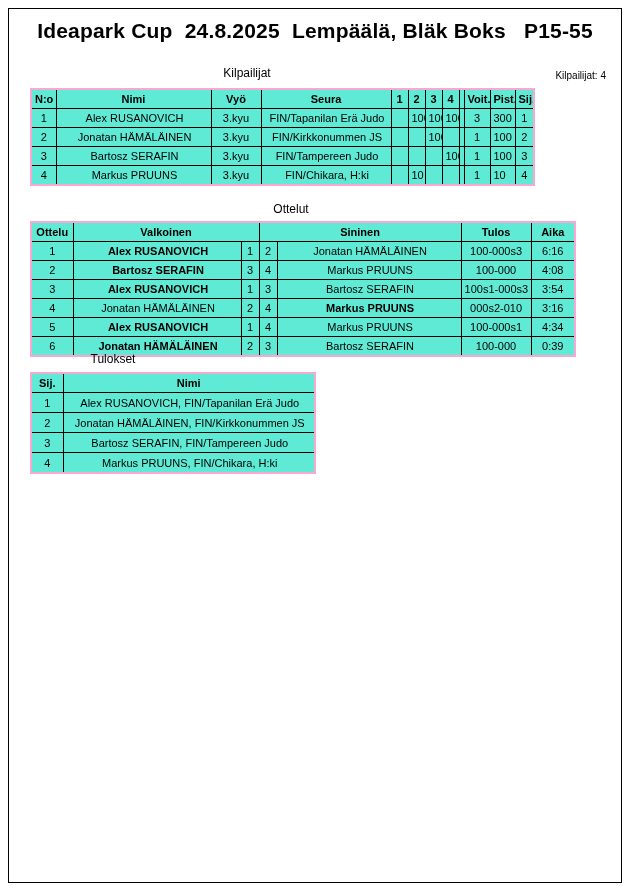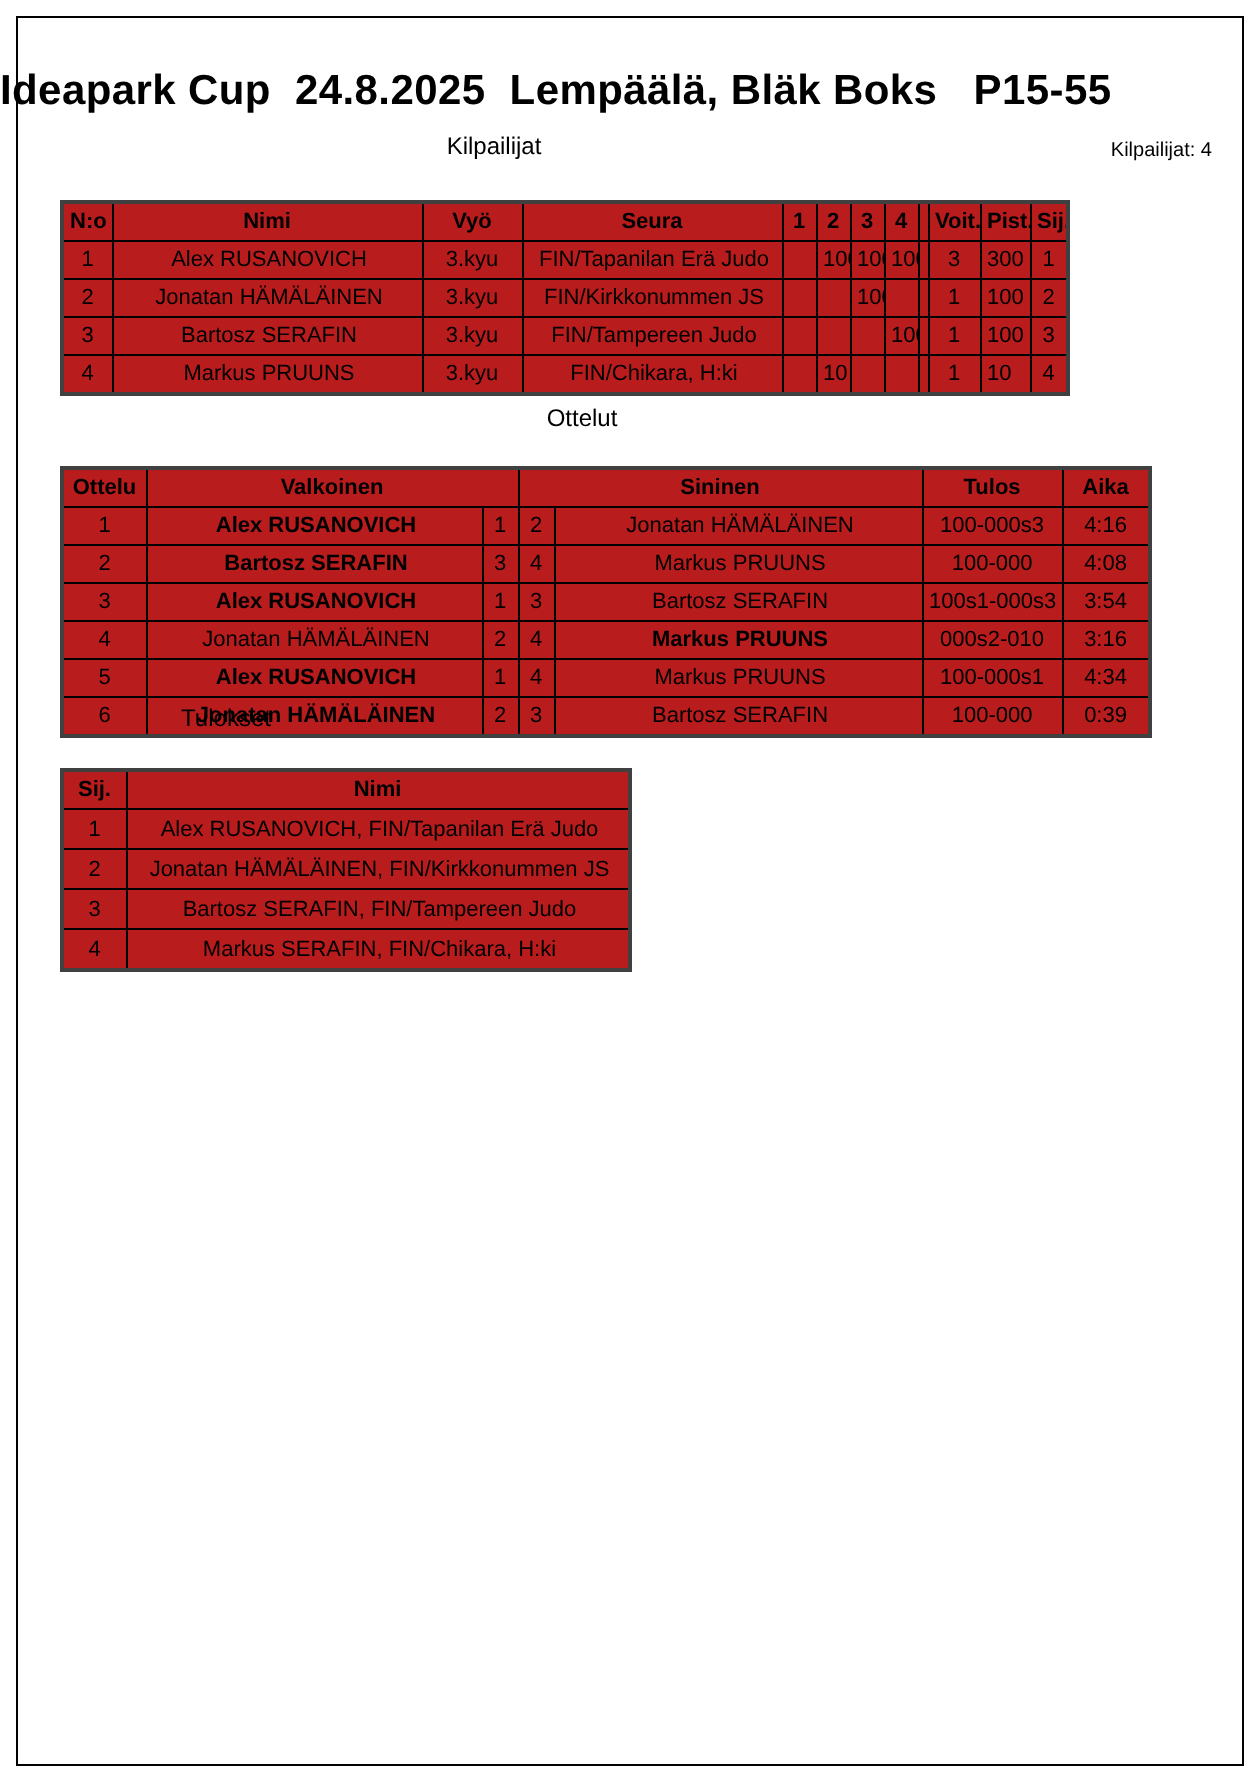--- a/index.html
+++ b/index.html
@@ -10,42 +10,41 @@
     color: #000000;
     position: relative;
     overflow: hidden;
   }
   .page-border {
     position: absolute; inset: 8px;
     border: 1.5px solid #000;
     pointer-events: none;
   }
   .main-title {
-    position: absolute; top: 34px; left: 0; width: 100%;
-    font-size: 21px; font-weight: bold;
+    position: absolute; top: 19px; left: 0; width: 100%;
+    text-align: center; font-size: 21px; font-weight: bold;
     white-space: pre; letter-spacing: 0.2px;
   }
   .caption {
     position: absolute; transform: translateX(-50%);
     font-size: 12px; font-weight: normal; white-space: nowrap;
   }
   .caption-kilpailijat { left: 247px; top: 66px; }
   .caption-ottelut    { left: 291px; top: 202px; }
   .caption-tulokset   { left: 113px; top: 352px; }
   .count-label {
     position: absolute; right: 24px; top: 70px;
     font-size: 10px;
     text-align: right;
   }
   table {
     position: absolute;
     border-collapse: collapse; table-layout: fixed;
-    background: #b91c1c;
-    border: 2px solid #404040;
-    margin-top: 12px;
+    background: #5eead4;
+    border: 2px solid #f9a8d4;
   }
   td, th {
     border: 1px solid #000;
     font-size: 11px;
     height: 18px;
     padding: 0 3px;
     overflow: hidden; white-space: nowrap;
     font-weight: normal;
   }
   th { font-weight: bold; text-align: center; }
@@ -177,21 +176,21 @@
     <th>Tulos</th>
     <th>Aika</th>
   </tr>
   <tr>
     <td class="c">1</td>
     <td class="l winner">Alex RUSANOVICH</td>
     <td class="c">1</td>
     <td class="c">2</td>
     <td class="l">Jonatan HÄMÄLÄINEN</td>
     <td class="c">100-000s3</td>
-    <td class="c">4:16</td>
+    <td class="c">6:16</td>
   </tr>
   <tr>
     <td class="c">2</td>
     <td class="l winner">Bartosz SERAFIN</td>
     <td class="c">3</td>
     <td class="c">4</td>
     <td class="l">Markus PRUUNS</td>
     <td class="c">100-000</td>
     <td class="c">4:08</td>
   </tr>
@@ -253,16 +252,16 @@
   <tr>
     <td class="c">2</td>
     <td class="l">Jonatan HÄMÄLÄINEN, FIN/Kirkkonummen JS</td>
   </tr>
   <tr>
     <td class="c">3</td>
     <td class="l">Bartosz SERAFIN, FIN/Tampereen Judo</td>
   </tr>
   <tr>
     <td class="c">4</td>
-    <td class="l">Markus SERAFIN, FIN/Chikara, H:ki</td>
+    <td class="l">Markus PRUUNS, FIN/Chikara, H:ki</td>
   </tr>
 </tbody>
   </table>
 
 </body></html>

